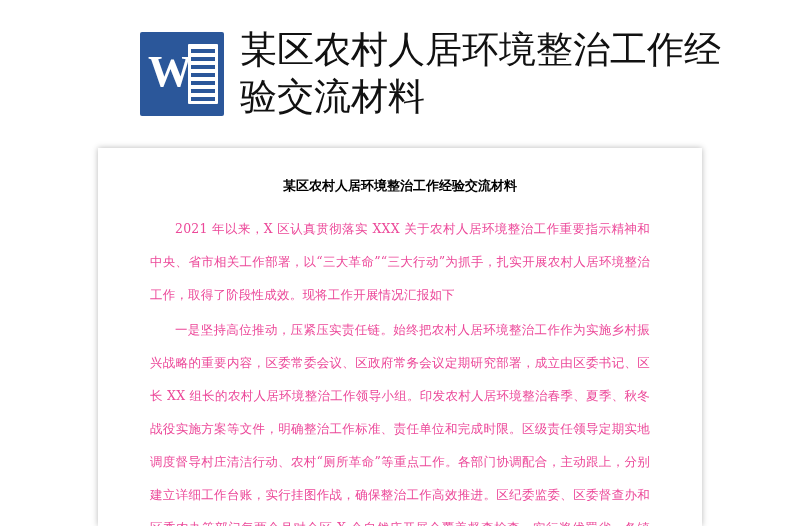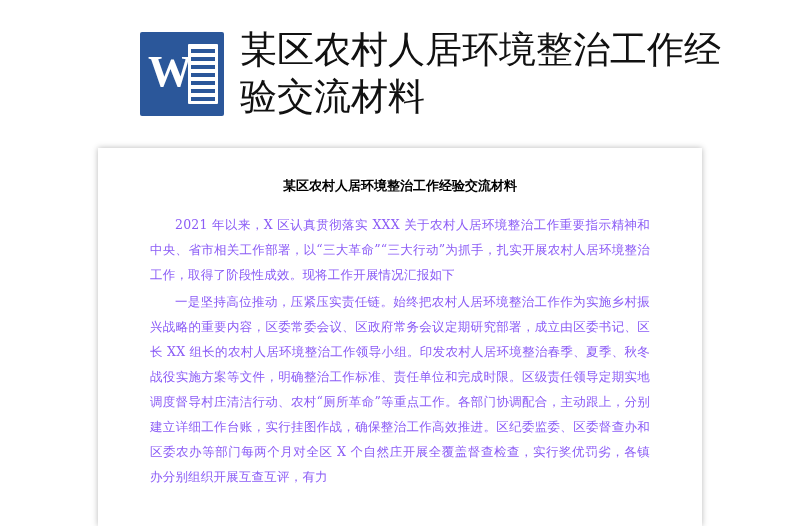--- a/index.html
+++ b/index.html
@@ -97,22 +97,22 @@
     font-family: "DejaVu Sans", sans-serif;
     font-size: 13px;
     font-weight: bold;
     color: #000000;
     line-height: 20px;
     margin-bottom: 16px;
   }
   .doc-para {
     font-family: "DejaVu Serif", serif;
     font-size: 12.5px;
-    line-height: 25px;
-    color: #8b5cf6;
+    line-height: 33px;
+    color: #ec4899;
     text-align: justify;
     text-justify: inter-ideograph;
     text-indent: 2em;
     margin: 0 0 2px 0;
     letter-spacing: 0.2px;
   }
 </style>
 </head>
 <body>
 

